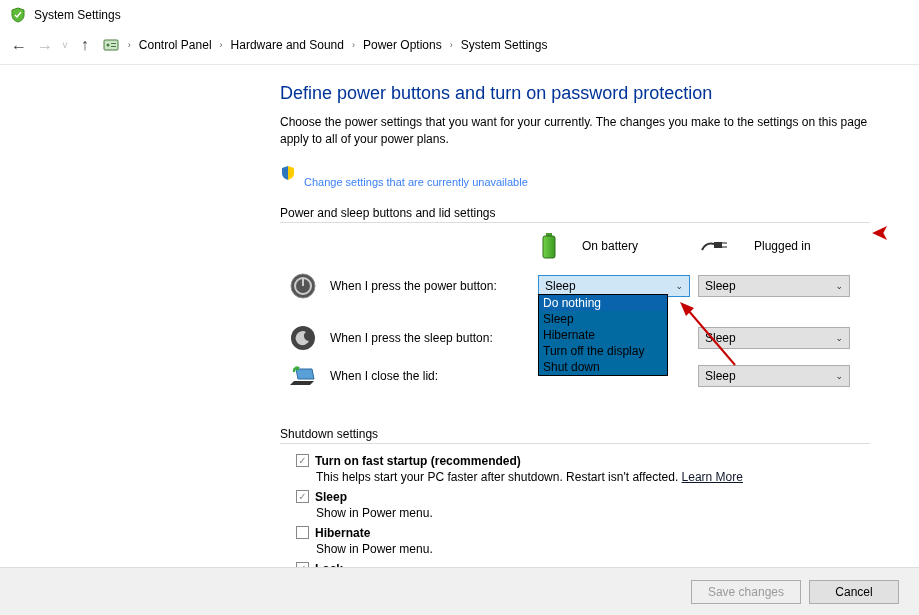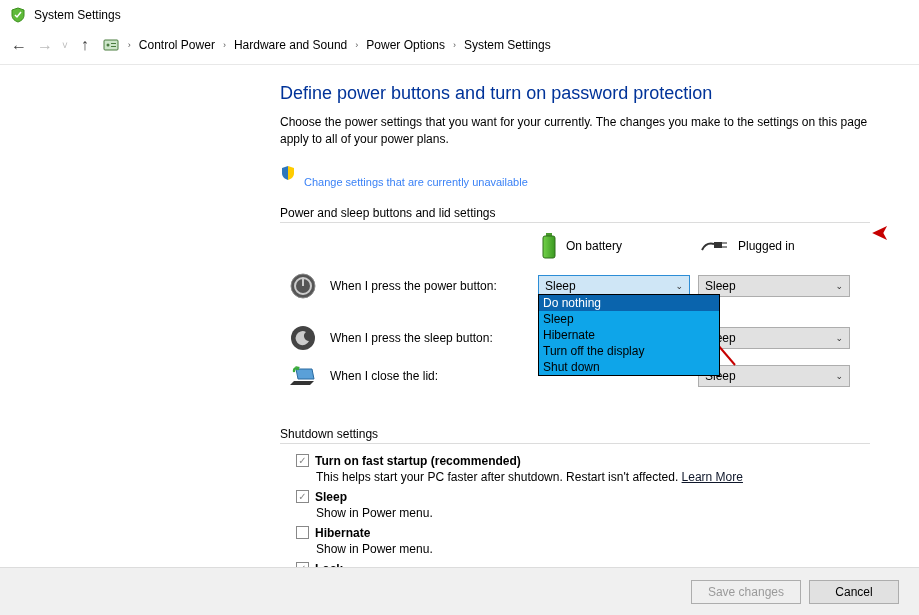--- a/index.html
+++ b/index.html
@@ -19,33 +19,33 @@
 .content { padding: 18px 40px 0 280px; max-width: 910px; }
 h1.heading { color: #003399; font-size: 18px; font-weight: 400; margin-bottom: 10px; }
 .desc { font-size: 12px; line-height: 1.45; margin-bottom: 10px; }
 .shield-row { display: flex; align-items: center; gap: 8px; margin-bottom: 18px; }
 .shield-link { color: #3b82f6; font-size: 11px; cursor: pointer; margin-top: 17px; }
 
 .section-header { font-size: 12px; margin-bottom: 2px; }
 .section-line { border-bottom: 1px solid #dcdcdc; height: 1px; margin-bottom: 10px; }
 
 .col-headers { display: flex; align-items: center; padding-left: 260px; margin-bottom: 14px; }
-.col-head { display: flex; align-items: center; gap: 8px; width: 160px; font-size: 12px; }
+.col-head { display: flex; align-items: center; gap: 24px; width: 160px; font-size: 12px; }
 .col-head.plug { margin-left: 0; }
 
 .setting-row { display: flex; align-items: center; margin-bottom: 14px; padding-left: 10px; position: relative; }
 .row-label { display: flex; align-items: center; gap: 12px; width: 248px; font-size: 12px; }
 .row-label .row-icon { width: 28px; display: inline-block; }
 
 .dropdown { border: 1px solid #adadad; background: #e1e1e1; font-size: 12px; padding: 2px 6px; width: 152px; height: 22px; display: flex; align-items: center; justify-content: space-between; cursor: pointer; }
 .dropdown.active { background: #cfe6f6; border: 1px solid #2c8dd6; }
 .dropdown .dd-caret { font-size: 9px; color: #333; }
 .dd-gap { width: 8px; }
 
-.dd-listbox { position: absolute; top: 21px; left: 258px; width: 182px; border: 1px solid #000; background: #0ea5e9; z-index: 20; font-size: 12px; }
+.dd-listbox { position: absolute; top: 21px; left: 258px; width: 130px; border: 1px solid #000; background: #0369a1; z-index: 20; font-size: 12px; }
 .dd-listbox .opt { padding: 1px 4px; cursor: pointer; }
 .dd-listbox .opt.sel { background: #0a64ad; color: #fff; }
 
 .shutdown-section { margin-top: 40px; }
 .shutdown-list { padding-left: 16px; }
 .ck-item { margin-bottom: 6px; }
 .ck-row { display: flex; align-items: center; gap: 6px; }
 .ck-box { width: 13px; height: 13px; border: 1px solid #888; display: inline-flex; align-items: center; justify-content: center; font-size: 10px; color: #888; background: #fff; }
 .ck-lbl { font-size: 12px; }
 .ck-lbl.bold { font-weight: 600; }
@@ -85,21 +85,21 @@
   <span class="i-cp">
     <svg width="18" height="18" viewBox="0 0 18 18">
         <rect x="2" y="4" width="14" height="10" rx="1" fill="#cde6ca" stroke="#4a7c3f"></rect>
         <circle cx="6" cy="9" r="1.5" fill="#4a7c3f"></circle>
         <rect x="9" y="7" width="5" height="1" fill="#4a7c3f"></rect>
         <rect x="9" y="10" width="5" height="1" fill="#4a7c3f"></rect>
       </svg>
   </span>
   <div class="breadcrumb">
     <span class="sep">›</span>
-    <span class="crumb">Control Power</span>
+    <span class="crumb">Control Panel</span>
     <span class="sep">›</span>
     <span class="crumb">Hardware and Sound</span>
     <span class="sep">›</span>
     <span class="crumb">Power Options</span>
     <span class="sep">›</span>
     <span class="crumb">System Settings</span>
   </div>
 </div>
 
 <div class="content">

